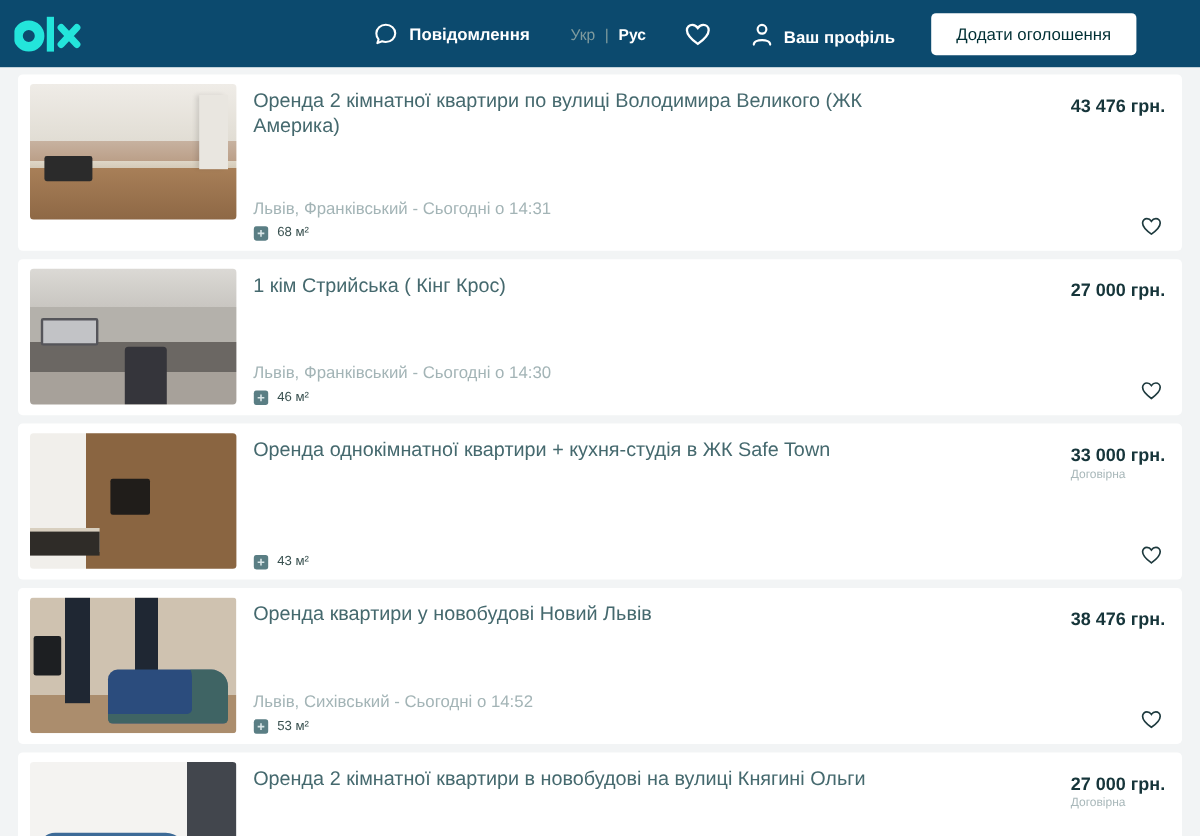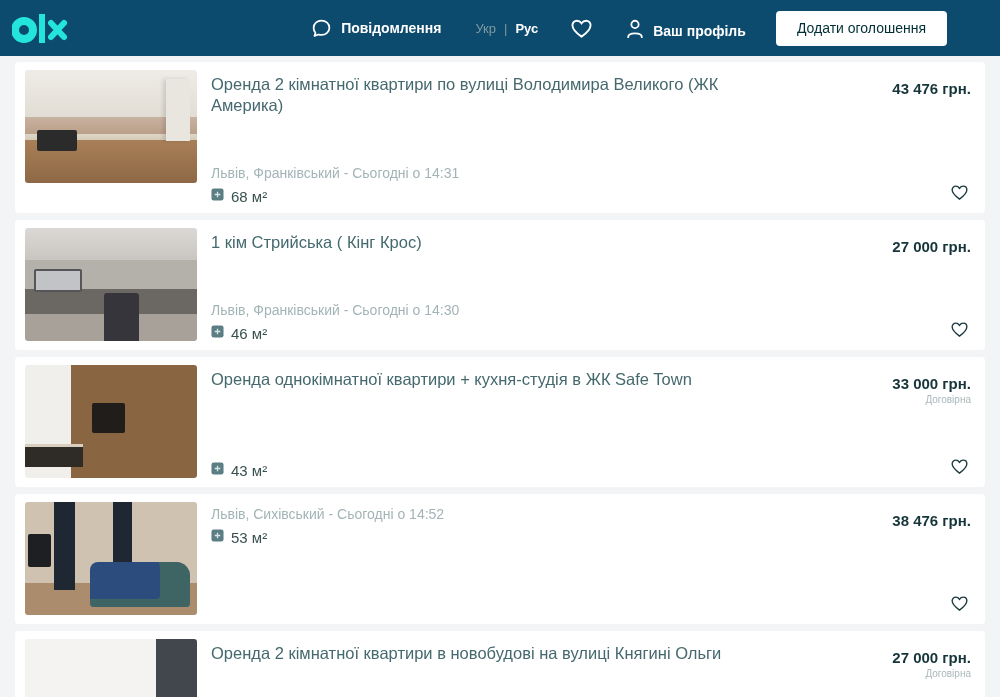--- a/index.html
+++ b/index.html
@@ -43,22 +43,22 @@
     flex:1; display:flex; flex-direction:column; justify-content:space-between;
     padding:4px 190px 0 14px;
     gap:48px;
   }
   .title {
     font-size:16.5px; font-weight:400; color:#45696e; line-height:1.3;
     cursor:pointer; max-width:600px;
   }
   .meta { }
   .loc { font-size:14px; color:#a3b4b6; margin-bottom:7px; }
-  .area-row { display:flex; align-items:flex-start; gap:7px; font-size:15px; color:#38504f; }
-  .price-box { position:absolute; top:18px; right:14px; text-align:right; }
+  .area-row { display:flex; align-items:flex-start; gap:7px; font-size:11px; color:#38504f; }
+  .price-box { position:absolute; top:18px; right:14px; text-align:left; }
   .price { font-size:15px; font-weight:bold; color:#16353a; }
   .price-note { font-size:10px; color:#a9b8ba; margin-top:2px; min-height:10px; }
   .fav { position:absolute; right:16px; bottom:12px; cursor:pointer; display:flex; }
 
   
   .photo-1 { background:linear-gradient(180deg,#efece7 0%,#e1ddd4 42%,#c7b2a0 42%,#bb9f88 57%,#ded6c6 57%,#d4cab8 62%,#a87f58 62%,#8e6845 100%); }
   .photo-1::before { content:""; position:absolute; left:7%; top:53%; width:23%; height:19%; background:#2b2b2b; border-radius:2px; }
   .photo-1::after { content:""; position:absolute; right:4%; top:8%; width:14%; height:55%; background:#e9e6e0; box-shadow:-3px 0 4px rgba(0,0,0,.12); }
 
   .photo-2 { background:linear-gradient(180deg,#dbd9d5 0%,#c9c6c1 28%,#b4b1ab 28% 54%,#6b6763 54% 76%,#a7a19a 76% 100%); }
@@ -198,20 +198,21 @@
     <div class="fav">
       <svg width="19" height="17" viewBox="0 0 24 22">
           <path d="M12 19.5 C 5 14.5 2.5 11 2.5 7.5 C 2.5 4.8 4.6 2.8 7.2 2.8 C 9 2.8 10.8 3.8 12 5.6 C 13.2 3.8 15 2.8 16.8 2.8 C 19.4 2.8 21.5 4.8 21.5 7.5 C 21.5 11 19 14.5 12 19.5 Z" fill="none" stroke="#1e3a3e" stroke-width="1.8"></path>
         </svg>
     </div>
   </article>
 
   <article class="card">
     <div class="photo photo-4" title="living room with blue sofa, dark curtains and TV"></div>
     <div class="info">
+      <h3 class="title">Оренда квартири у новобудові Новий Львів</h3>
       <div class="meta">
         <div class="loc">Львів, Сихівський - Сьогодні о 14:52</div>
         <div class="area-row">
           <svg width="13" height="13" viewBox="0 0 14 14">
               <rect x="0.5" y="0.5" width="13" height="13" rx="2.5" fill="#5a7e84"></rect>
               <path d="M4 7h6M7 4v6" stroke="#d9e6e8" stroke-width="1.4"></path>
             </svg>
           <span>53 м²</span>
         </div>
       </div>

